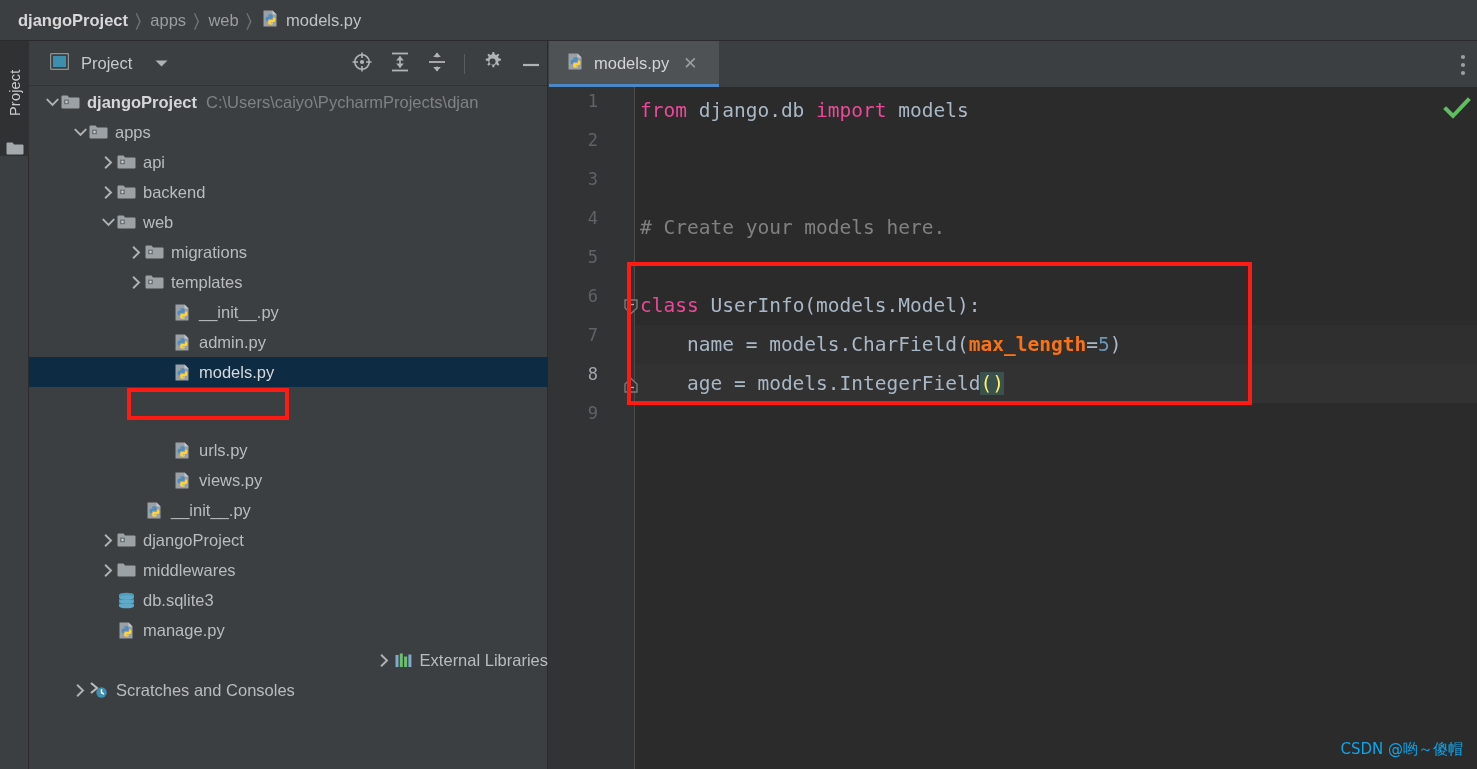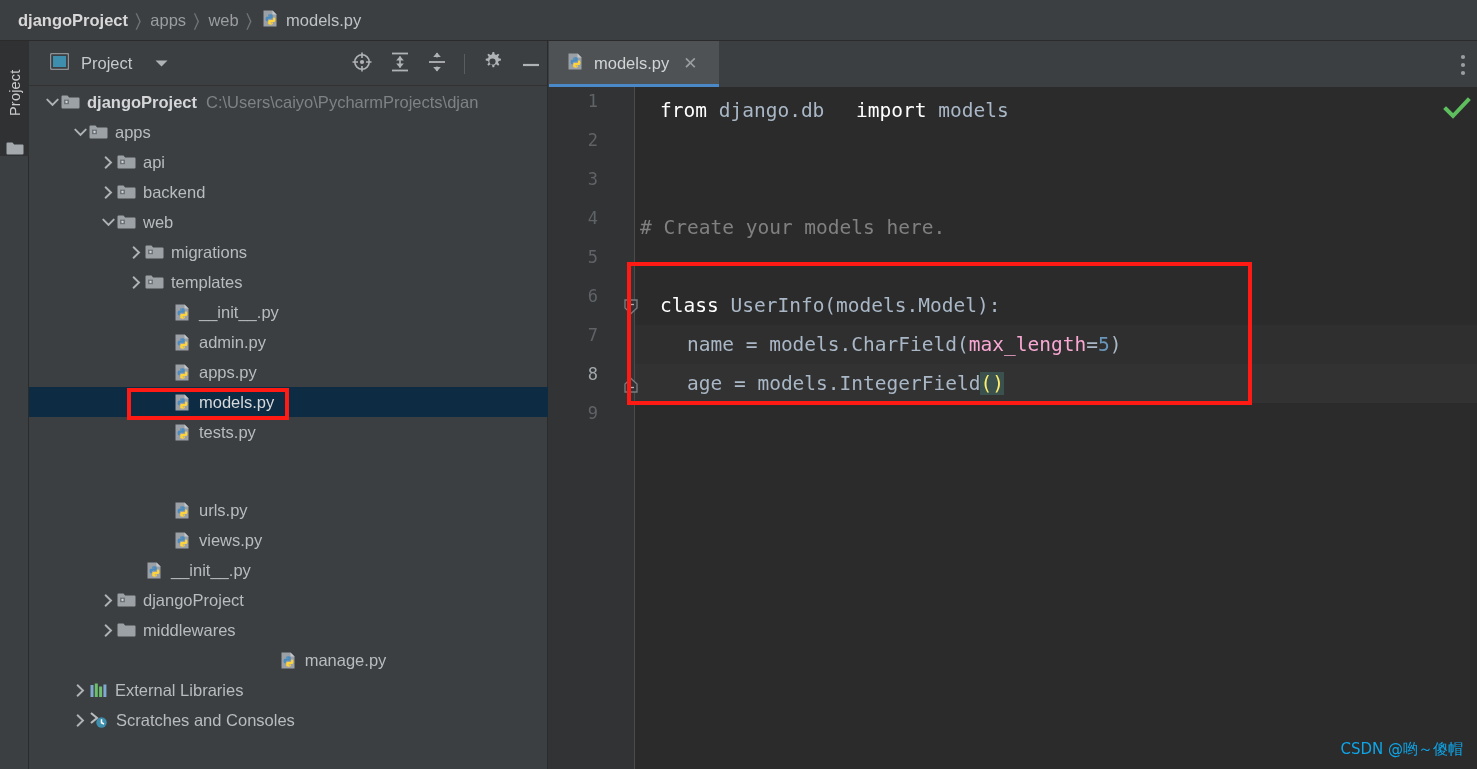--- a/index.html
+++ b/index.html
@@ -145,24 +145,24 @@
     position:absolute; left:0; top:0; width:929px; height:682px;
     font-family: "DejaVu Sans Mono", monospace;
     font-size: 19.5px;
     color: #a9b7c6;
     white-space: pre;
   }
   .cline { position:absolute; left:92px; height:39px; line-height:39px; }
   .curline-bg {
     position:absolute; left:87px; width:842px; height:39px; background:#323232;
   }
-  .kw { color:#ffffff;margin-left:20px; }
+  .kw { color:#ec4899; }
   .cmt { color:#808080; }
   .num { color:#6897bb; }
-  .kwarg { color:#f9a8d4; }
+  .kwarg { color:#f97316;font-weight:bold; }
   .paren-hl { background:#3b514d; color:#ffee6e; }
 
   
   .fold { position:absolute; left:76px; width:15px; height:15px; }
 
   
   .annot {
     position:absolute; border: 4px solid #ff1a14; pointer-events:none;
   }
   .status-check { position:absolute; right: 6px; top: 55px; }
@@ -393,147 +393,134 @@
   <path d="M2.5 1.5 h9 l4 4 v12 h-13 z" fill="#9aa0a6"></path>
   <path d="M11.5 1.5 l4 4 h-4 z" fill="#c3c7cb"></path>
   <g transform="translate(4.2,5.2) scale(0.55)">
     <path d="M9.5 0 C5 0 5.2 2 5.2 2 l0 2.1 h4.3 v0.6 H3.6 S0.7 4.4 0.7 8.8 c0 4.4 2.5 4.2 2.5 4.2 h1.5 v-2.2 s-0.1-2.5 2.4-2.5 h4.2 s2.4 0.04 2.4-2.3 V2.4 S14.1 0 9.5 0 z M7.1 1.35 a0.78 0.78 0 1 1 0 1.56 0.78 0.78 0 0 1 0-1.56 z" fill="#4b8bbe"></path>
     <path d="M9.7 19 c4.5 0 4.3-2 4.3-2 l0-2.1 h-4.3 v-0.6 h5.9 s2.9 0.3 2.9-4.1 c0-4.4-2.5-4.2-2.5-4.2 h-1.5 v2.2 s0.1 2.5-2.4 2.5 H7.9 s-2.4-0.04-2.4 2.3 v3.6 S5.1 19 9.7 19 z M12.1 17.65 a0.78 0.78 0 1 1 0-1.56 0.78 0.78 0 0 1 0 1.56 z" fill="#ffd43b"></path>
   </g>
             </svg>
           </span>
           <span class="lbl">admin.py</span>
         </div>
-        <div class="row" style="padding-left: 126px;">
+        <div class="row selected" style="padding-left: 126px;">
           <span class="arrow"></span>
           <span class="ico">
             <svg width="19" height="19" viewBox="0 0 19 19">
   <path d="M2.5 1.5 h9 l4 4 v12 h-13 z" fill="#9aa0a6"></path>
   <path d="M11.5 1.5 l4 4 h-4 z" fill="#c3c7cb"></path>
   <g transform="translate(4.2,5.2) scale(0.55)">
     <path d="M9.5 0 C5 0 5.2 2 5.2 2 l0 2.1 h4.3 v0.6 H3.6 S0.7 4.4 0.7 8.8 c0 4.4 2.5 4.2 2.5 4.2 h1.5 v-2.2 s-0.1-2.5 2.4-2.5 h4.2 s2.4 0.04 2.4-2.3 V2.4 S14.1 0 9.5 0 z M7.1 1.35 a0.78 0.78 0 1 1 0 1.56 0.78 0.78 0 0 1 0-1.56 z" fill="#4b8bbe"></path>
     <path d="M9.7 19 c4.5 0 4.3-2 4.3-2 l0-2.1 h-4.3 v-0.6 h5.9 s2.9 0.3 2.9-4.1 c0-4.4-2.5-4.2-2.5-4.2 h-1.5 v2.2 s0.1 2.5-2.4 2.5 H7.9 s-2.4-0.04-2.4 2.3 v3.6 S5.1 19 9.7 19 z M12.1 17.65 a0.78 0.78 0 1 1 0-1.56 0.78 0.78 0 0 1 0 1.56 z" fill="#ffd43b"></path>
   </g>
             </svg>
           </span>
-          <span class="lbl">apps.py</span>
-        </div>
-        <div class="row selected" style="padding-left: 126px;">
+          <span class="lbl">models.py</span>
+        </div>
+        <div class="row" style="padding-left: 126px; margin-top: 48px;">
           <span class="arrow"></span>
           <span class="ico">
             <svg width="19" height="19" viewBox="0 0 19 19">
   <path d="M2.5 1.5 h9 l4 4 v12 h-13 z" fill="#9aa0a6"></path>
   <path d="M11.5 1.5 l4 4 h-4 z" fill="#c3c7cb"></path>
   <g transform="translate(4.2,5.2) scale(0.55)">
     <path d="M9.5 0 C5 0 5.2 2 5.2 2 l0 2.1 h4.3 v0.6 H3.6 S0.7 4.4 0.7 8.8 c0 4.4 2.5 4.2 2.5 4.2 h1.5 v-2.2 s-0.1-2.5 2.4-2.5 h4.2 s2.4 0.04 2.4-2.3 V2.4 S14.1 0 9.5 0 z M7.1 1.35 a0.78 0.78 0 1 1 0 1.56 0.78 0.78 0 0 1 0-1.56 z" fill="#4b8bbe"></path>
     <path d="M9.7 19 c4.5 0 4.3-2 4.3-2 l0-2.1 h-4.3 v-0.6 h5.9 s2.9 0.3 2.9-4.1 c0-4.4-2.5-4.2-2.5-4.2 h-1.5 v2.2 s0.1 2.5-2.4 2.5 H7.9 s-2.4-0.04-2.4 2.3 v3.6 S5.1 19 9.7 19 z M12.1 17.65 a0.78 0.78 0 1 1 0-1.56 0.78 0.78 0 0 1 0 1.56 z" fill="#ffd43b"></path>
   </g>
             </svg>
           </span>
-          <span class="lbl">models.py</span>
+          <span class="lbl">urls.py</span>
         </div>
         <div class="row" style="padding-left: 126px;">
           <span class="arrow"></span>
           <span class="ico">
             <svg width="19" height="19" viewBox="0 0 19 19">
   <path d="M2.5 1.5 h9 l4 4 v12 h-13 z" fill="#9aa0a6"></path>
   <path d="M11.5 1.5 l4 4 h-4 z" fill="#c3c7cb"></path>
   <g transform="translate(4.2,5.2) scale(0.55)">
     <path d="M9.5 0 C5 0 5.2 2 5.2 2 l0 2.1 h4.3 v0.6 H3.6 S0.7 4.4 0.7 8.8 c0 4.4 2.5 4.2 2.5 4.2 h1.5 v-2.2 s-0.1-2.5 2.4-2.5 h4.2 s2.4 0.04 2.4-2.3 V2.4 S14.1 0 9.5 0 z M7.1 1.35 a0.78 0.78 0 1 1 0 1.56 0.78 0.78 0 0 1 0-1.56 z" fill="#4b8bbe"></path>
     <path d="M9.7 19 c4.5 0 4.3-2 4.3-2 l0-2.1 h-4.3 v-0.6 h5.9 s2.9 0.3 2.9-4.1 c0-4.4-2.5-4.2-2.5-4.2 h-1.5 v2.2 s0.1 2.5-2.4 2.5 H7.9 s-2.4-0.04-2.4 2.3 v3.6 S5.1 19 9.7 19 z M12.1 17.65 a0.78 0.78 0 1 1 0-1.56 0.78 0.78 0 0 1 0 1.56 z" fill="#ffd43b"></path>
   </g>
             </svg>
           </span>
-          <span class="lbl">tests.py</span>
-        </div>
-        <div class="row" style="padding-left: 126px; margin-top: 48px;">
+          <span class="lbl">views.py</span>
+        </div>
+        <div class="row" style="padding-left: 98px;">
           <span class="arrow"></span>
           <span class="ico">
             <svg width="19" height="19" viewBox="0 0 19 19">
   <path d="M2.5 1.5 h9 l4 4 v12 h-13 z" fill="#9aa0a6"></path>
   <path d="M11.5 1.5 l4 4 h-4 z" fill="#c3c7cb"></path>
   <g transform="translate(4.2,5.2) scale(0.55)">
     <path d="M9.5 0 C5 0 5.2 2 5.2 2 l0 2.1 h4.3 v0.6 H3.6 S0.7 4.4 0.7 8.8 c0 4.4 2.5 4.2 2.5 4.2 h1.5 v-2.2 s-0.1-2.5 2.4-2.5 h4.2 s2.4 0.04 2.4-2.3 V2.4 S14.1 0 9.5 0 z M7.1 1.35 a0.78 0.78 0 1 1 0 1.56 0.78 0.78 0 0 1 0-1.56 z" fill="#4b8bbe"></path>
     <path d="M9.7 19 c4.5 0 4.3-2 4.3-2 l0-2.1 h-4.3 v-0.6 h5.9 s2.9 0.3 2.9-4.1 c0-4.4-2.5-4.2-2.5-4.2 h-1.5 v2.2 s0.1 2.5-2.4 2.5 H7.9 s-2.4-0.04-2.4 2.3 v3.6 S5.1 19 9.7 19 z M12.1 17.65 a0.78 0.78 0 1 1 0-1.56 0.78 0.78 0 0 1 0 1.56 z" fill="#ffd43b"></path>
   </g>
             </svg>
           </span>
-          <span class="lbl">urls.py</span>
-        </div>
-        <div class="row" style="padding-left: 126px;">
+          <span class="lbl">__init__.py</span>
+        </div>
+        <div class="row" style="padding-left: 70px;">
+          <span class="arrow">
+            <svg width="9" height="13" viewBox="0 0 9 13">
+              <path d="M1.6 1.3 L7 6.5 L1.6 11.7" fill="none" stroke="#b0b3b6" stroke-width="1.9" stroke-linecap="round"></path>
+            </svg>
+          </span>
+          <span class="ico">
+            <svg width="19" height="16" viewBox="0 0 19 16">
+  <path d="M0.5 2.5 a1 1 0 0 1 1-1 h5 l1.6 2 h9.4 a1 1 0 0 1 1 1 v9 a1 1 0 0 1-1 1 h-16 a1 1 0 0 1-1-1 z" fill="#9ca1a6"></path>
+  <rect x="3" y="5.6" width="5" height="4.6" fill="#6e7378"></rect>
+  <circle cx="5.5" cy="7.9" r="1.15" fill="#d6d9dc"></circle>
+            </svg>
+          </span>
+          <span class="lbl">djangoProject</span>
+        </div>
+        <div class="row" style="padding-left: 70px;">
+          <span class="arrow">
+            <svg width="9" height="13" viewBox="0 0 9 13">
+              <path d="M1.6 1.3 L7 6.5 L1.6 11.7" fill="none" stroke="#b0b3b6" stroke-width="1.9" stroke-linecap="round"></path>
+            </svg>
+          </span>
+          <span class="ico">
+            <svg width="19" height="16" viewBox="0 0 19 16">
+  <path d="M0.5 2.5 a1 1 0 0 1 1-1 h5 l1.6 2 h9.4 a1 1 0 0 1 1 1 v9 a1 1 0 0 1-1 1 h-16 a1 1 0 0 1-1-1 z" fill="#9ca1a6"></path>
+            </svg>
+          </span>
+          <span class="lbl">middlewares</span>
+        </div>
+        <div class="row" style="padding-left: 70px;">
+          <span class="arrow"></span>
+          <span class="ico">
+            <svg width="19" height="17" viewBox="0 0 19 17">
+  <ellipse cx="9.5" cy="3" rx="7.5" ry="2.3" fill="#4e9cc0"></ellipse>
+  <rect x="2" y="3" width="15" height="2.6" fill="#4e9cc0"></rect>
+  <ellipse cx="9.5" cy="5.6" rx="7.5" ry="2.3" fill="#5fa9c9"></ellipse>
+  <rect x="2" y="7.2" width="15" height="2.6" fill="#4e9cc0"></rect>
+  <ellipse cx="9.5" cy="9.8" rx="7.5" ry="2.3" fill="#5fa9c9"></ellipse>
+  <rect x="2" y="11.4" width="15" height="2.6" fill="#4e9cc0"></rect>
+  <ellipse cx="9.5" cy="14" rx="7.5" ry="2.3" fill="#5fa9c9"></ellipse>
+            </svg>
+          </span>
+          <span class="lbl">db.sqlite3</span>
+        </div>
+        <div class="row" style="padding-left: 70px;">
           <span class="arrow"></span>
           <span class="ico">
             <svg width="19" height="19" viewBox="0 0 19 19">
   <path d="M2.5 1.5 h9 l4 4 v12 h-13 z" fill="#9aa0a6"></path>
   <path d="M11.5 1.5 l4 4 h-4 z" fill="#c3c7cb"></path>
   <g transform="translate(4.2,5.2) scale(0.55)">
     <path d="M9.5 0 C5 0 5.2 2 5.2 2 l0 2.1 h4.3 v0.6 H3.6 S0.7 4.4 0.7 8.8 c0 4.4 2.5 4.2 2.5 4.2 h1.5 v-2.2 s-0.1-2.5 2.4-2.5 h4.2 s2.4 0.04 2.4-2.3 V2.4 S14.1 0 9.5 0 z M7.1 1.35 a0.78 0.78 0 1 1 0 1.56 0.78 0.78 0 0 1 0-1.56 z" fill="#4b8bbe"></path>
     <path d="M9.7 19 c4.5 0 4.3-2 4.3-2 l0-2.1 h-4.3 v-0.6 h5.9 s2.9 0.3 2.9-4.1 c0-4.4-2.5-4.2-2.5-4.2 h-1.5 v2.2 s0.1 2.5-2.4 2.5 H7.9 s-2.4-0.04-2.4 2.3 v3.6 S5.1 19 9.7 19 z M12.1 17.65 a0.78 0.78 0 1 1 0-1.56 0.78 0.78 0 0 1 0 1.56 z" fill="#ffd43b"></path>
   </g>
             </svg>
           </span>
-          <span class="lbl">views.py</span>
-        </div>
-        <div class="row" style="padding-left: 98px;">
-          <span class="arrow"></span>
-          <span class="ico">
-            <svg width="19" height="19" viewBox="0 0 19 19">
-  <path d="M2.5 1.5 h9 l4 4 v12 h-13 z" fill="#9aa0a6"></path>
-  <path d="M11.5 1.5 l4 4 h-4 z" fill="#c3c7cb"></path>
-  <g transform="translate(4.2,5.2) scale(0.55)">
-    <path d="M9.5 0 C5 0 5.2 2 5.2 2 l0 2.1 h4.3 v0.6 H3.6 S0.7 4.4 0.7 8.8 c0 4.4 2.5 4.2 2.5 4.2 h1.5 v-2.2 s-0.1-2.5 2.4-2.5 h4.2 s2.4 0.04 2.4-2.3 V2.4 S14.1 0 9.5 0 z M7.1 1.35 a0.78 0.78 0 1 1 0 1.56 0.78 0.78 0 0 1 0-1.56 z" fill="#4b8bbe"></path>
-    <path d="M9.7 19 c4.5 0 4.3-2 4.3-2 l0-2.1 h-4.3 v-0.6 h5.9 s2.9 0.3 2.9-4.1 c0-4.4-2.5-4.2-2.5-4.2 h-1.5 v2.2 s0.1 2.5-2.4 2.5 H7.9 s-2.4-0.04-2.4 2.3 v3.6 S5.1 19 9.7 19 z M12.1 17.65 a0.78 0.78 0 1 1 0-1.56 0.78 0.78 0 0 1 0 1.56 z" fill="#ffd43b"></path>
-  </g>
-            </svg>
-          </span>
-          <span class="lbl">__init__.py</span>
-        </div>
-        <div class="row" style="padding-left: 70px;">
-          <span class="arrow">
-            <svg width="9" height="13" viewBox="0 0 9 13">
-              <path d="M1.6 1.3 L7 6.5 L1.6 11.7" fill="none" stroke="#b0b3b6" stroke-width="1.9" stroke-linecap="round"></path>
-            </svg>
-          </span>
-          <span class="ico">
-            <svg width="19" height="16" viewBox="0 0 19 16">
-  <path d="M0.5 2.5 a1 1 0 0 1 1-1 h5 l1.6 2 h9.4 a1 1 0 0 1 1 1 v9 a1 1 0 0 1-1 1 h-16 a1 1 0 0 1-1-1 z" fill="#9ca1a6"></path>
-  <rect x="3" y="5.6" width="5" height="4.6" fill="#6e7378"></rect>
-  <circle cx="5.5" cy="7.9" r="1.15" fill="#d6d9dc"></circle>
-            </svg>
-          </span>
-          <span class="lbl">djangoProject</span>
-        </div>
-        <div class="row" style="padding-left: 70px;">
-          <span class="arrow">
-            <svg width="9" height="13" viewBox="0 0 9 13">
-              <path d="M1.6 1.3 L7 6.5 L1.6 11.7" fill="none" stroke="#b0b3b6" stroke-width="1.9" stroke-linecap="round"></path>
-            </svg>
-          </span>
-          <span class="ico">
-            <svg width="19" height="16" viewBox="0 0 19 16">
-  <path d="M0.5 2.5 a1 1 0 0 1 1-1 h5 l1.6 2 h9.4 a1 1 0 0 1 1 1 v9 a1 1 0 0 1-1 1 h-16 a1 1 0 0 1-1-1 z" fill="#9ca1a6"></path>
-            </svg>
-          </span>
-          <span class="lbl">middlewares</span>
-        </div>
-        <div class="row" style="padding-left: 70px; justify-content: center;">
-          <span class="arrow"></span>
-          <span class="ico">
-            <svg width="19" height="19" viewBox="0 0 19 19">
-  <path d="M2.5 1.5 h9 l4 4 v12 h-13 z" fill="#9aa0a6"></path>
-  <path d="M11.5 1.5 l4 4 h-4 z" fill="#c3c7cb"></path>
-  <g transform="translate(4.2,5.2) scale(0.55)">
-    <path d="M9.5 0 C5 0 5.2 2 5.2 2 l0 2.1 h4.3 v0.6 H3.6 S0.7 4.4 0.7 8.8 c0 4.4 2.5 4.2 2.5 4.2 h1.5 v-2.2 s-0.1-2.5 2.4-2.5 h4.2 s2.4 0.04 2.4-2.3 V2.4 S14.1 0 9.5 0 z M7.1 1.35 a0.78 0.78 0 1 1 0 1.56 0.78 0.78 0 0 1 0-1.56 z" fill="#4b8bbe"></path>
-    <path d="M9.7 19 c4.5 0 4.3-2 4.3-2 l0-2.1 h-4.3 v-0.6 h5.9 s2.9 0.3 2.9-4.1 c0-4.4-2.5-4.2-2.5-4.2 h-1.5 v2.2 s0.1 2.5-2.4 2.5 H7.9 s-2.4-0.04-2.4 2.3 v3.6 S5.1 19 9.7 19 z M12.1 17.65 a0.78 0.78 0 1 1 0-1.56 0.78 0.78 0 0 1 0 1.56 z" fill="#ffd43b"></path>
-  </g>
-            </svg>
-          </span>
           <span class="lbl">manage.py</span>
         </div>
-        <div class="row" style="padding-left: 42px;">
+        <div class="row" style="padding-left: 42px; justify-content: flex-end;">
           <span class="arrow">
             <svg width="9" height="13" viewBox="0 0 9 13">
               <path d="M1.6 1.3 L7 6.5 L1.6 11.7" fill="none" stroke="#b0b3b6" stroke-width="1.9" stroke-linecap="round"></path>
             </svg>
           </span>
           <span class="ico">
             <svg width="19" height="17" viewBox="0 0 19 17">
   <rect x="1.5" y="3" width="3" height="12" fill="#7fa9d0"></rect>
   <rect x="5.8" y="1.5" width="3" height="13.5" fill="#6dbf6d"></rect>
   <rect x="10.1" y="4.5" width="3" height="10.5" fill="#6dbf6d"></rect>

